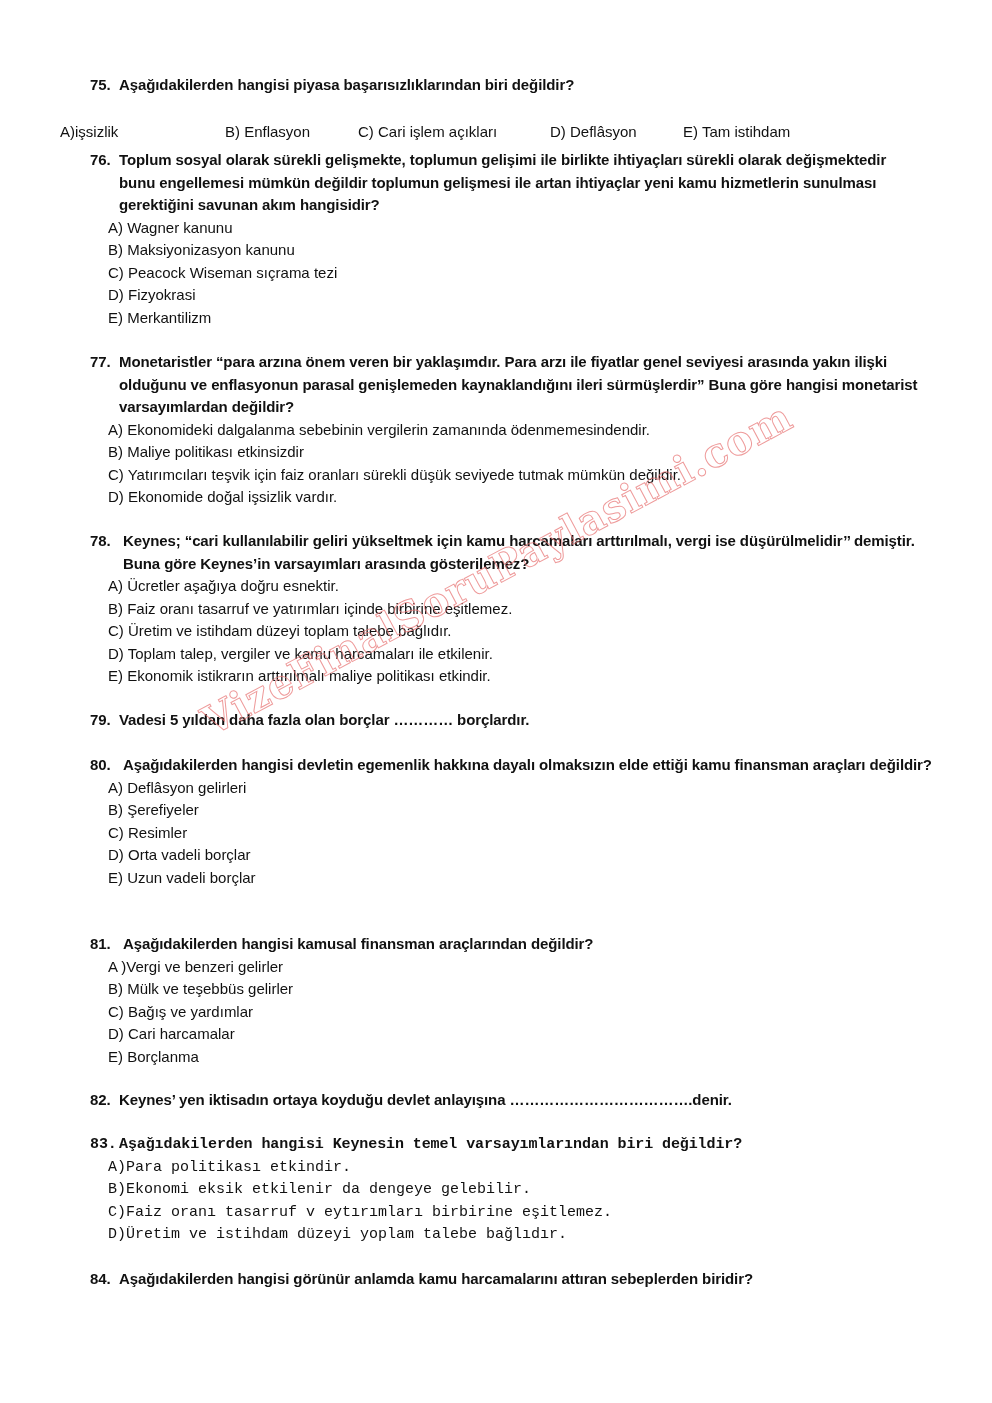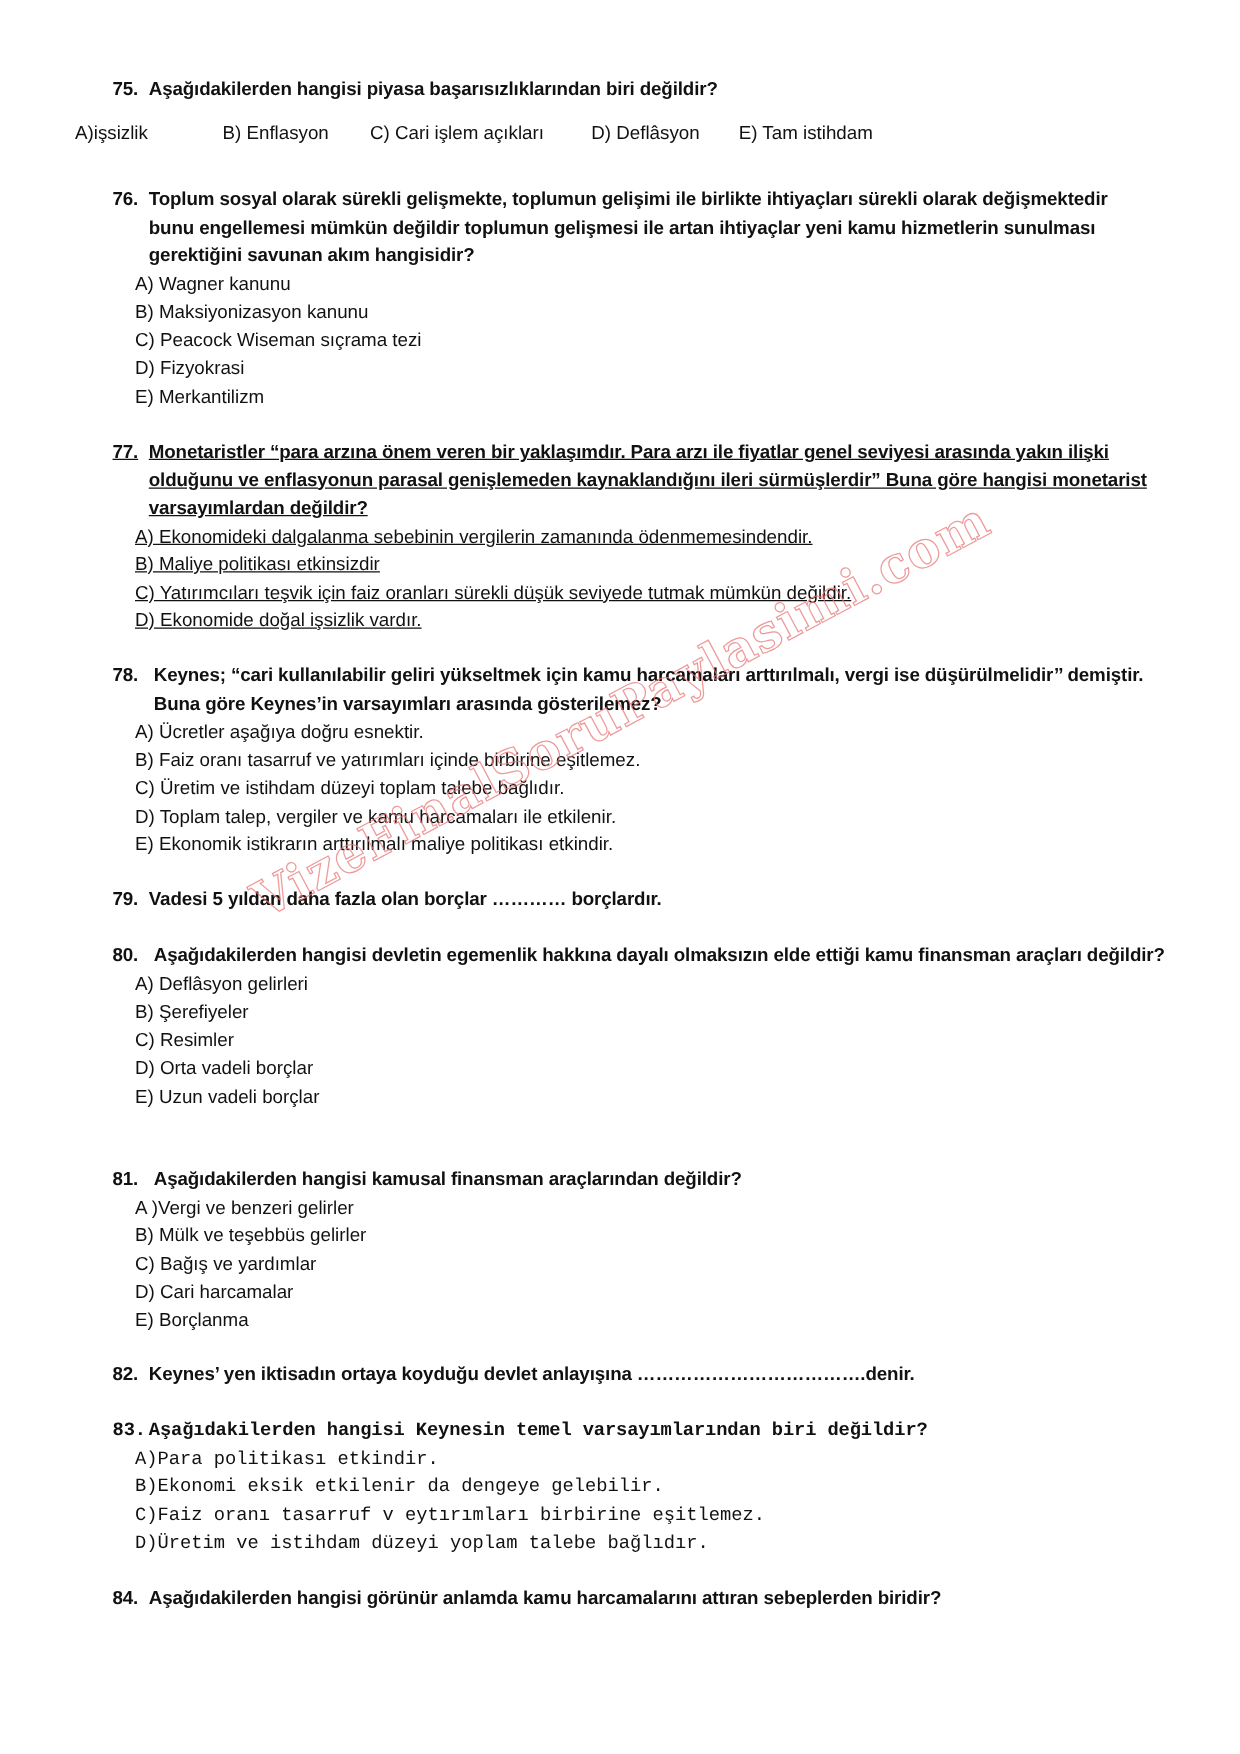--- a/index.html
+++ b/index.html
@@ -47,24 +47,25 @@
       margin-left: 18px;
       line-height: 22.5px;
     }
     .opt {
       display: block;
       white-space: nowrap;
     }
     .inline-opts {
       position: absolute;
       left: 60px;
-      top: 96px;
+      top: 121px;
       display: flex;
       line-height: 22px;
       white-space: nowrap;
+      gap: 15px;
     }
     .inline-opts span { display: inline-block; }
     .watermark {
       position: absolute;
       left: 205px;
       top: 700px;
       transform: rotate(-28deg);
       transform-origin: left center;
       font-family: "DejaVu Serif", serif;
       font-weight: bold;
@@ -74,49 +75,49 @@
       letter-spacing: 1px;
       white-space: nowrap;
       pointer-events: none;
     }
   </style>
 </head>
 <body>
 
 <div class="page">
 
-  <div class="q" style="top:61px;">
+  <div class="q" style="top:74px;">
     <div class="q-head">
       <span class="q-num">75.</span>
       <span class="q-text">Aşağıdakilerden hangisi piyasa başarısızlıklarından biri değildir?</span>
     </div>
   </div>
   <div class="inline-opts">
     <span style="width:118px;">A)işsizlik</span>
-    <span style="width:118px;">B) Enflasyon</span>
+    <span style="width:118px;margin-left:32px;">B) Enflasyon</span>
     <span style="width:177px;">C) Cari işlem açıkları</span>
     <span style="width:118px;">D) Deflâsyon</span>
     <span>E) Tam istihdam</span>
   </div>
 
   <div class="q" style="top:149px;">
     <div class="q-head">
       <span class="q-num">76.</span>
       <span class="q-text" style="width:775px; flex:0 0 775px;">Toplum sosyal olarak sürekli gelişmekte, toplumun gelişimi ile birlikte ihtiyaçları sürekli olarak değişmektedir bunu engellemesi mümkün değildir toplumun gelişmesi ile artan ihtiyaçlar yeni kamu hizmetlerin sunulması gerektiğini savunan akım hangisidir?</span>
     </div>
     <div class="opts">
       <span class="opt">A) Wagner kanunu</span>
       <span class="opt">B) Maksiyonizasyon kanunu</span>
       <span class="opt">C) Peacock Wiseman sıçrama tezi</span>
       <span class="opt">D) Fizyokrasi</span>
       <span class="opt">E) Merkantilizm</span>
     </div>
   </div>
 
-  <div class="q" style="top:351px;text-decoration:underline;">
+  <div class="q" style="top:351px;">
     <div class="q-head">
       <span class="q-num">77.</span>
       <span class="q-text">Monetaristler “para arzına önem veren bir yaklaşımdır. Para arzı ile fiyatlar genel seviyesi arasında yakın ilişki olduğunu ve enflasyonun parasal genişlemeden kaynaklandığını ileri sürmüşlerdir” Buna göre hangisi monetarist varsayımlardan değildir?</span>
     </div>
     <div class="opts">
       <span class="opt">A) Ekonomideki dalgalanma sebebinin vergilerin zamanında ödenmemesindendir.</span>
       <span class="opt">B) Maliye politikası etkinsizdir</span>
       <span class="opt">C) Yatırımcıları teşvik için faiz oranları sürekli düşük seviyede tutmak mümkün değildir.</span>
       <span class="opt">D) Ekonomide doğal işsizlik vardır.</span>
     </div>

